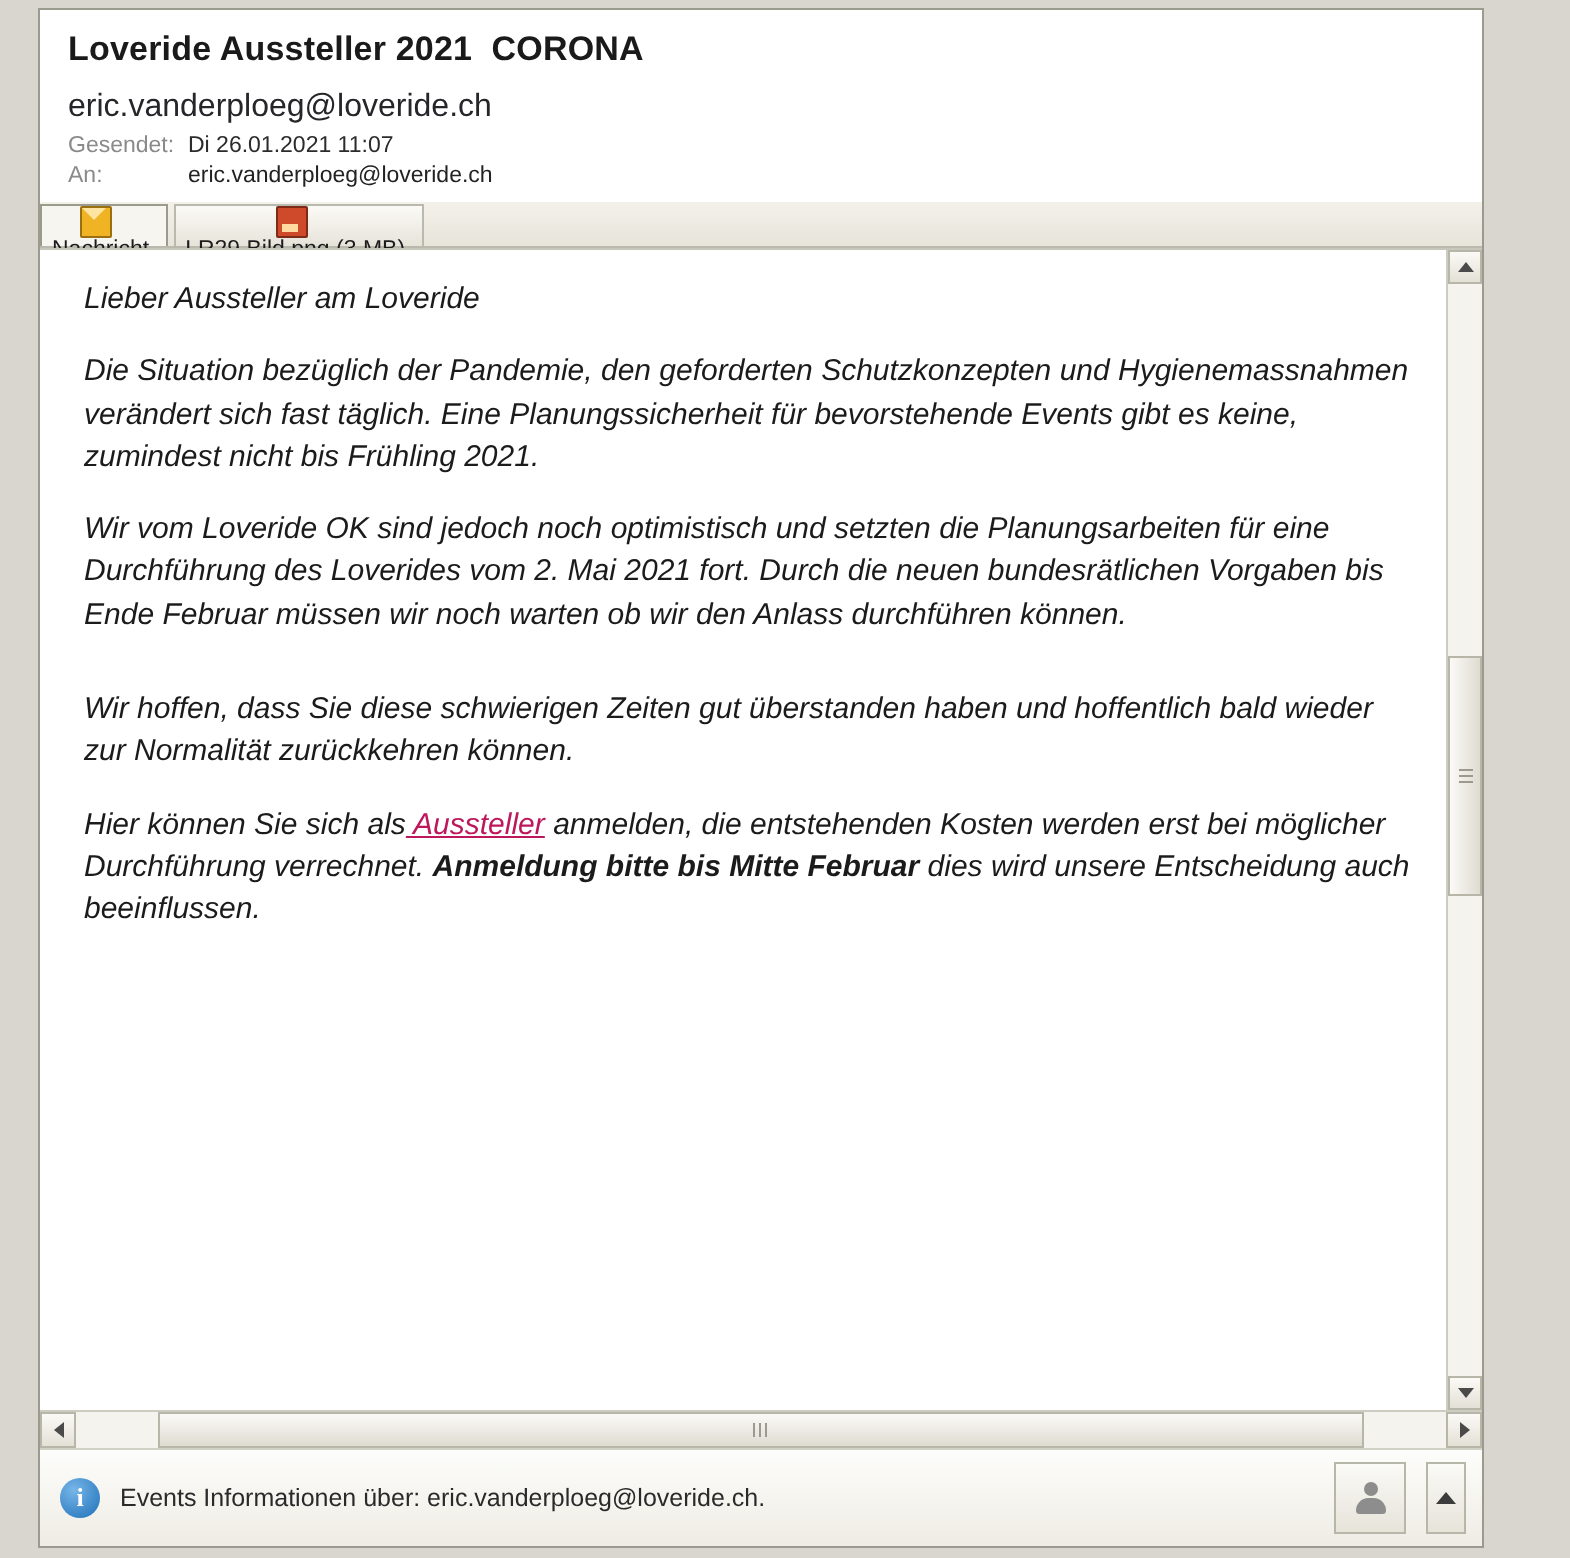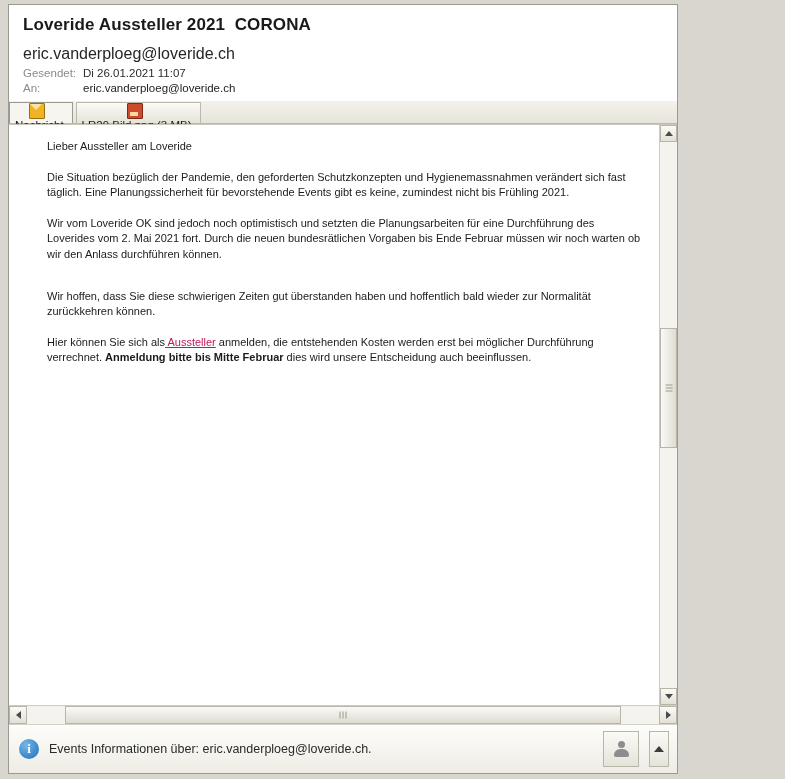--- a/index.html
+++ b/index.html
@@ -9,23 +9,23 @@
   }
   body {
     width: 785px;
     height: 779px;
     font-family: "Liberation Sans", sans-serif;
     overflow: hidden;
   }
 
   #window {
     position: absolute;
-    left: 8px;
+    left: 19px;
     top: 4px;
-    width: 670px;
+    width: 723px;
     height: 770px;
     background: #ffffff;
     border: 1px solid #9a9a8e;
     box-shadow: 0 0 0 1px #ffffff inset;
     box-sizing: border-box;
     display: flex;
     flex-direction: column;
   }
 
   
@@ -129,25 +129,26 @@
     flex: 1 1 auto;
     display: flex;
     margin: 0 0 0 0;
     border-top: 1px solid #c7c7bb;
     position: relative;
     overflow: hidden;
     background: #ffffff;
   }
   #message {
     flex: 1 1 auto;
-    padding: 14px 18px 10px 38px;
-    font-size: 11px;
+    padding: 14px 18px 10px 22px;
+    font-size: 15px;
     line-height: 1.42;
     color: #1b1b1b;
     overflow: hidden;
+    font-style: italic;
   }
   #message p {
     margin: 0 0 15px 0;
   }
   #message p.gap { margin-bottom: 26px; }
   a.link {
     color: #be185d;
     text-decoration: underline;
   }
   b { font-weight: bold; }

